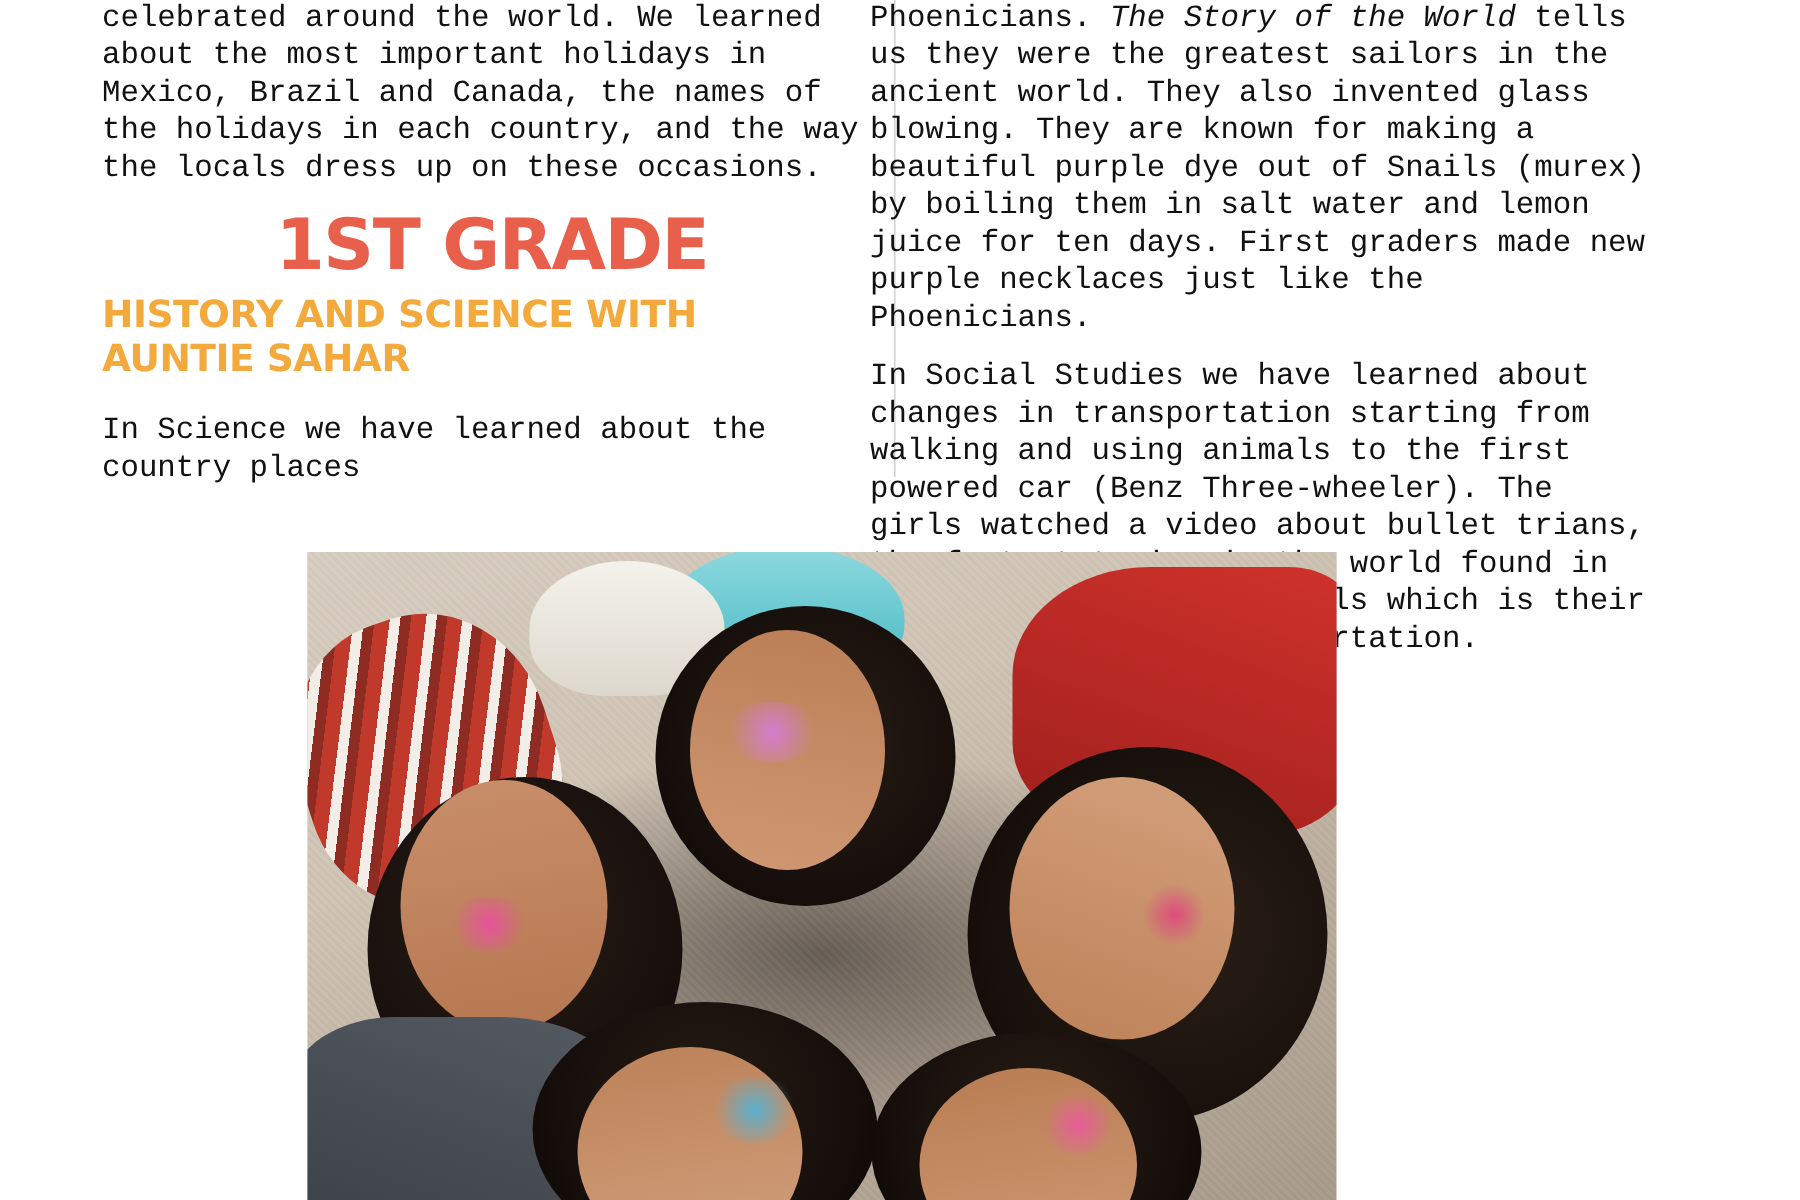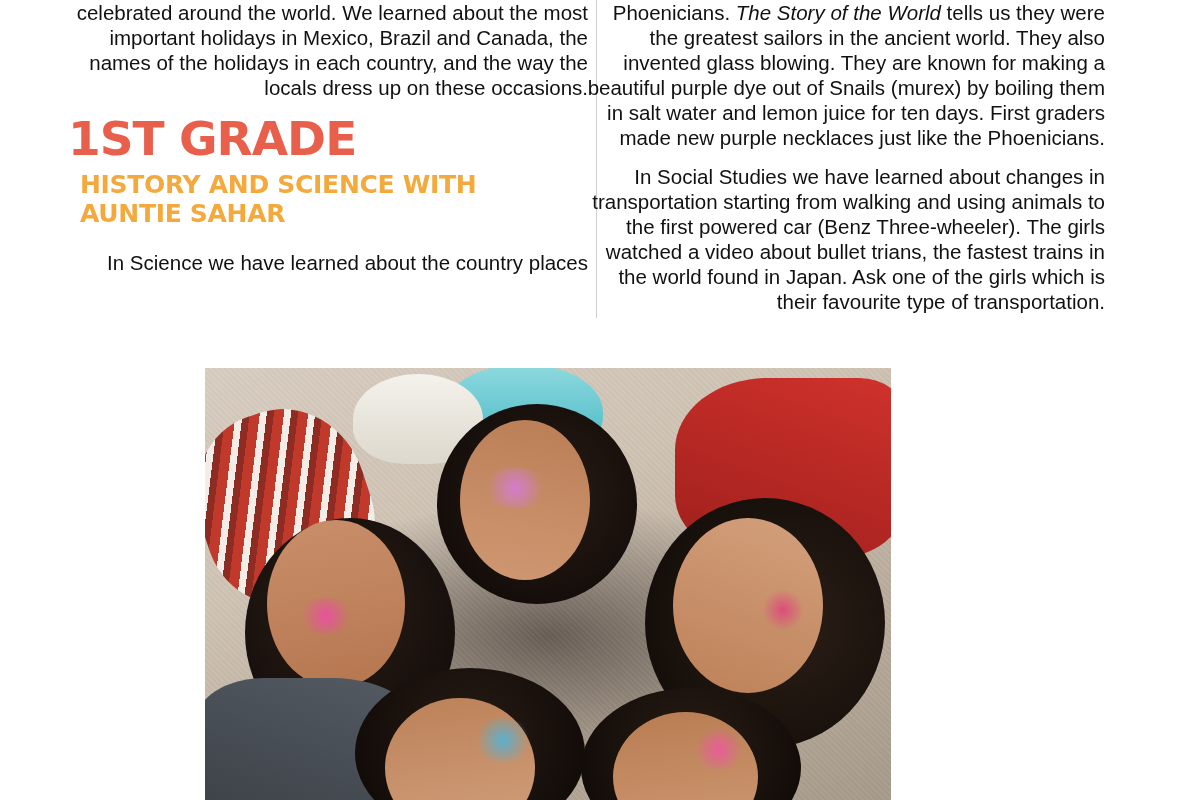--- a/index.html
+++ b/index.html
@@ -36,50 +36,51 @@
   .divider {
     position: absolute;
     left: 596px;
     top: 0;
     width: 1px;
     height: 318px;
     background: #cfcfcf;
   }
   p.body-text {
     margin: 0 0 14px 0;
-    font-family: Liberation Sans, sans-serif;
+    font-family: Liberation Mono, monospace;
     font-size: 20.5px;
     line-height: 25px;
     color: #111111;
-    text-align: right;
+    text-align: left;
   }
   p.body-text.tight {
     margin-bottom: 0;
   }
   .first-para {
     margin-top: -6px;
   }
   .heading-grade {
     font-family: "DejaVu Sans", sans-serif;
     font-weight: bold;
     font-size: 47px;
     letter-spacing: -1px;
     color: #e8604c;
     margin: 14px 0 6px 0;
     line-height: 50px;
     text-transform: uppercase;
+    text-align: center;
   }
   .heading-sub {
     font-family: "DejaVu Sans", sans-serif;
     font-weight: bold;
     font-size: 25px;
     line-height: 29px;
     letter-spacing: -0.3px;
     color: #f4a93c;
-    margin: 0 0 22px 12px;
+    margin: 0 0 22px 0;
     text-transform: uppercase;
     max-width: 460px;
   }
   .science-line {
     margin-top: 6px;
   }
   em {
     font-style: italic;
   }
   

